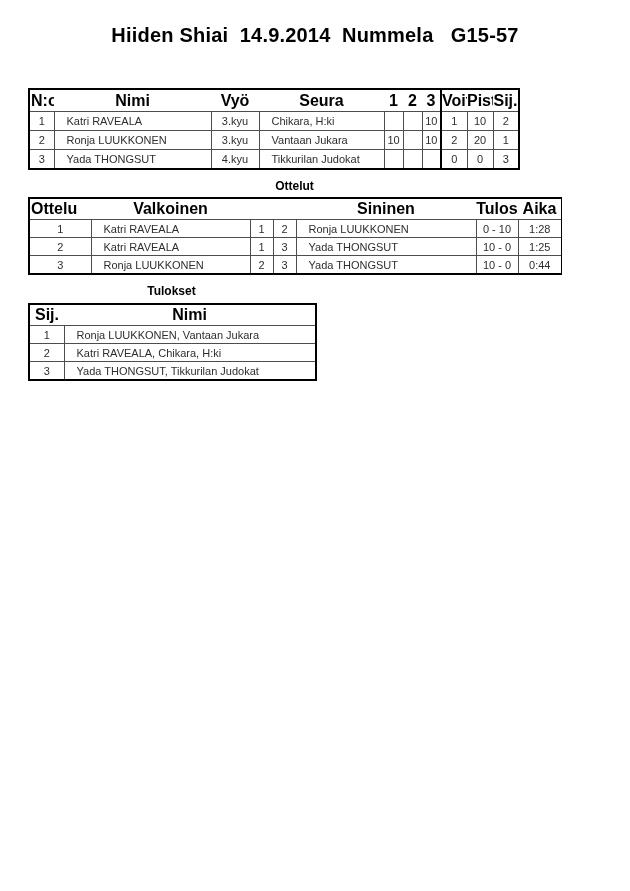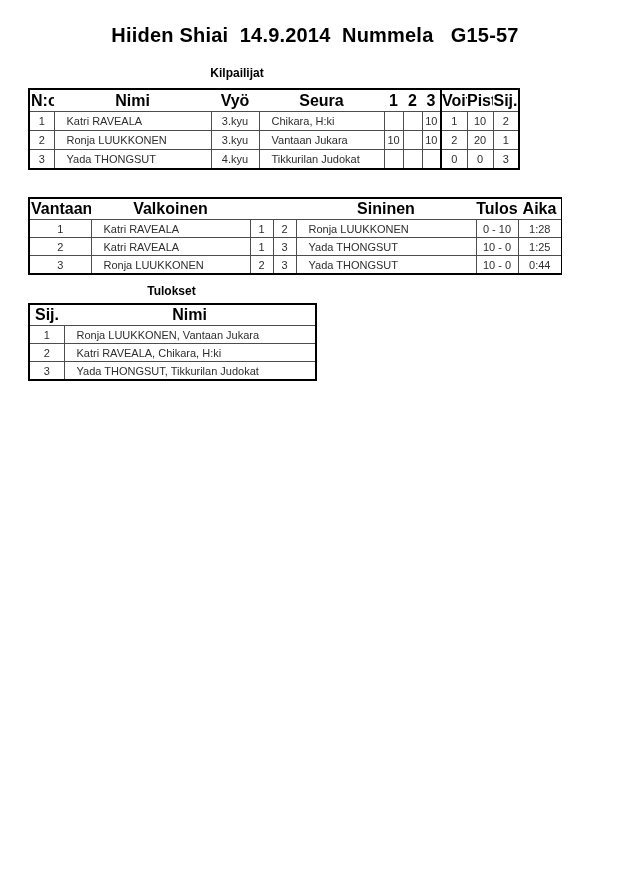--- a/index.html
+++ b/index.html
@@ -46,21 +46,20 @@
   #t-matches     { top:197px; left:28px; width:533px; }
   #t-results     { top:303px; left:28px; width:287px; }
 </style>
 </head>
 <body>
 
 <div class="page">
 
   <div class="title">Hiiden Shiai  14.9.2014  Nummela   G15-57</div>
 
-  <div class="section-heading" id="h-competitors">Kilpailijat</div>
 
   <table class="sheet" id="t-competitors">
     <colgroup>
       <col style="width:25px">
         <col style="width:157px">
         <col style="width:48px">
         <col style="width:125px">
       <col style="width:19px">
         <col style="width:19px">
         <col style="width:19px">
@@ -115,34 +114,35 @@
         <td></td>
         <td></td>
         <td></td>
         <td class="divL">0</td>
         <td>0</td>
         <td>3</td>
       </tr>
     </tbody>
   </table>
 
+  <div class="section-heading" id="h-matches">Ottelut</div>
 
   <table class="sheet" id="t-matches">
     <colgroup>
       <col style="width:62px">
         <col style="width:159px">
         <col style="width:23px">
         <col style="width:23px">
       <col style="width:180px">
         <col style="width:42px">
         <col style="width:44px">
     </colgroup>
     <thead>
       <tr>
-        <th class="al">Vantaan</th>
+        <th class="al">Ottelu</th>
         <th>Valkoinen</th>
         <th></th>
         <th></th>
         <th>Sininen</th>
         <th>Tulos</th>
         <th>Aika</th>
       </tr>
     </thead>
     <tbody>
       <tr>

